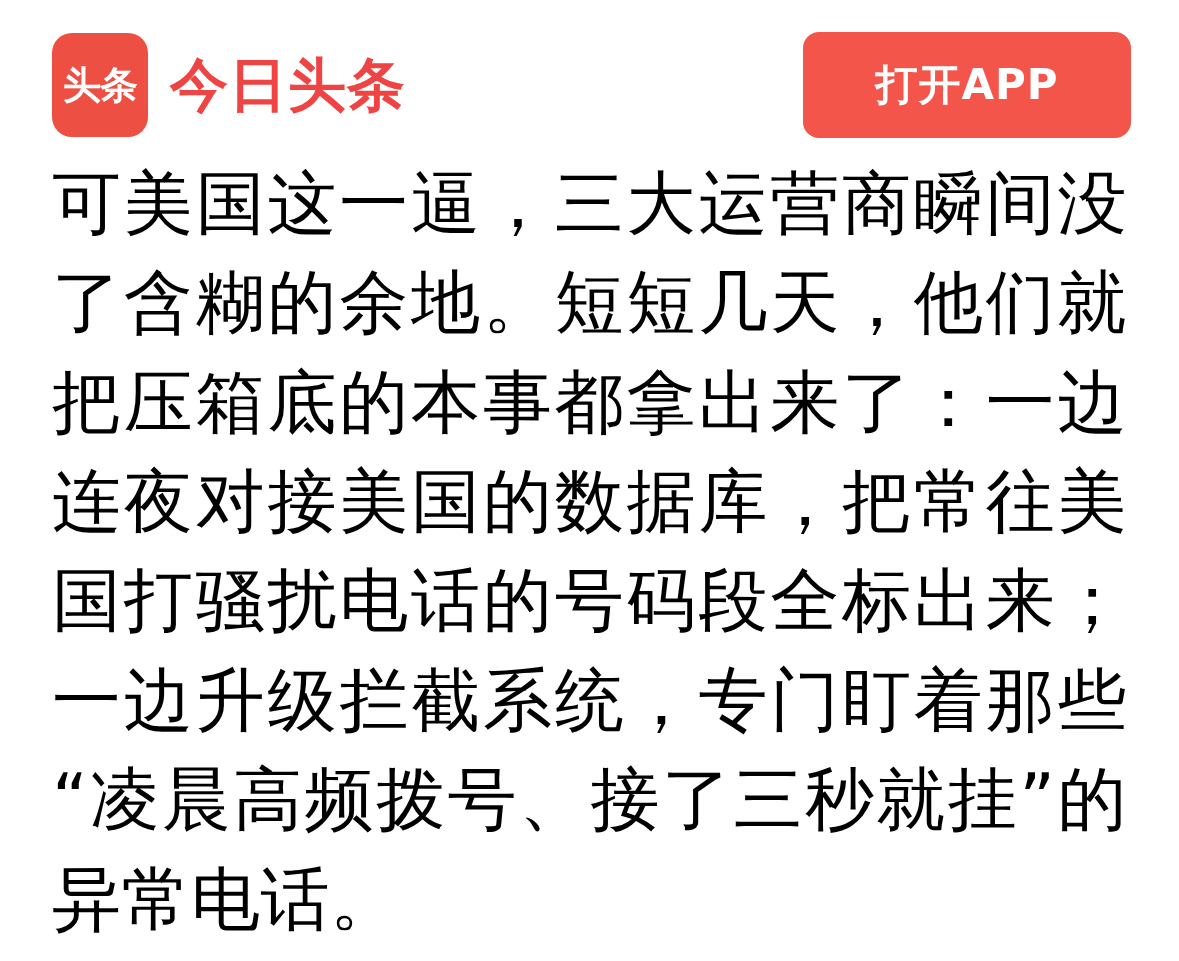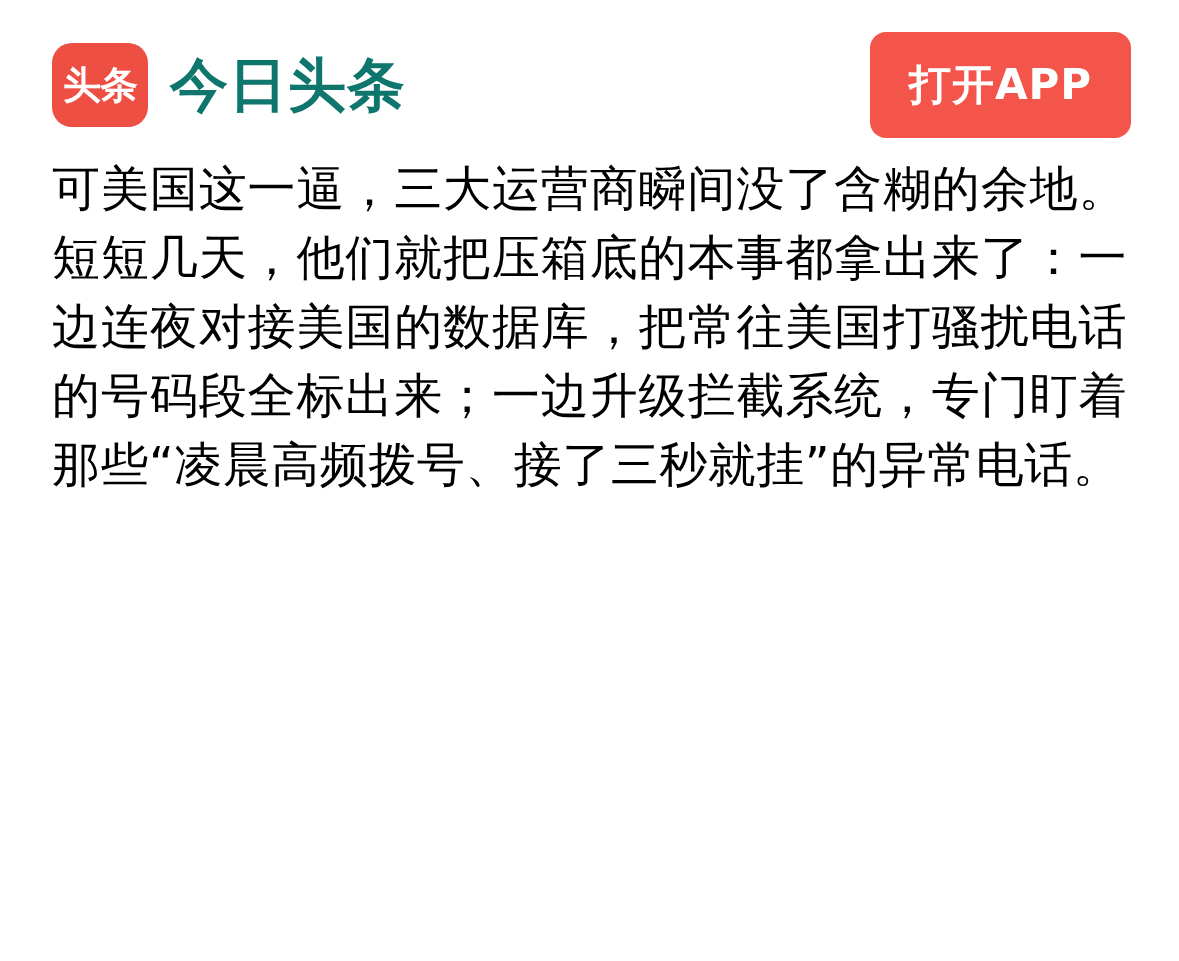--- a/index.html
+++ b/index.html
@@ -31,47 +31,47 @@
     box-sizing: border-box;
     height: 140px;
   }
   .brand {
     display: flex;
     align-items: center;
     gap: 22px;
   }
   .app-logo {
     width: 96px;
-    height: 84px;
+    height: 104px;
     border-radius: 20px;
     background: #ed5043;
     display: flex;
     align-items: center;
     justify-content: center;
     flex-direction: column;
     box-sizing: border-box;
   }
   .app-logo-text {
     color: #ffffff;
     font-size: 38px;
     font-weight: bold;
     letter-spacing: -1px;
     line-height: 1;
     font-family: "DejaVu Sans", sans-serif;
   }
   .brand-name {
     font-size: 58px;
     font-weight: bold;
     letter-spacing: 1px;
-    color: #0f766e;
+    color: #ef4444;
     line-height: 1;
     font-family: "DejaVu Sans", sans-serif;
   }
   .open-app-btn {
-    width: 261px;
+    width: 328px;
     height: 106px;
     background: #f4554a;
     border: none;
     border-radius: 16px;
     color: #ffffff;
     font-size: 42px;
     font-weight: bold;
     letter-spacing: 1px;
     cursor: pointer;
     font-family: "DejaVu Sans", sans-serif;
@@ -79,21 +79,21 @@
     align-items: center;
     justify-content: center;
   }
 
   
   .article {
     padding: 14px 52px 0 52px;
     box-sizing: border-box;
   }
   .para {
-    font-size: 48px;
+    font-size: 69px;
     line-height: 1.44;
     letter-spacing: 0.5px;
     color: #000000;
     margin: 0 0 66px 0;
     font-family: "DejaVu Sans", sans-serif;
     text-align: justify;
     text-justify: inter-ideograph;
   }
   .para:last-child { margin-bottom: 0; }
 </style>

